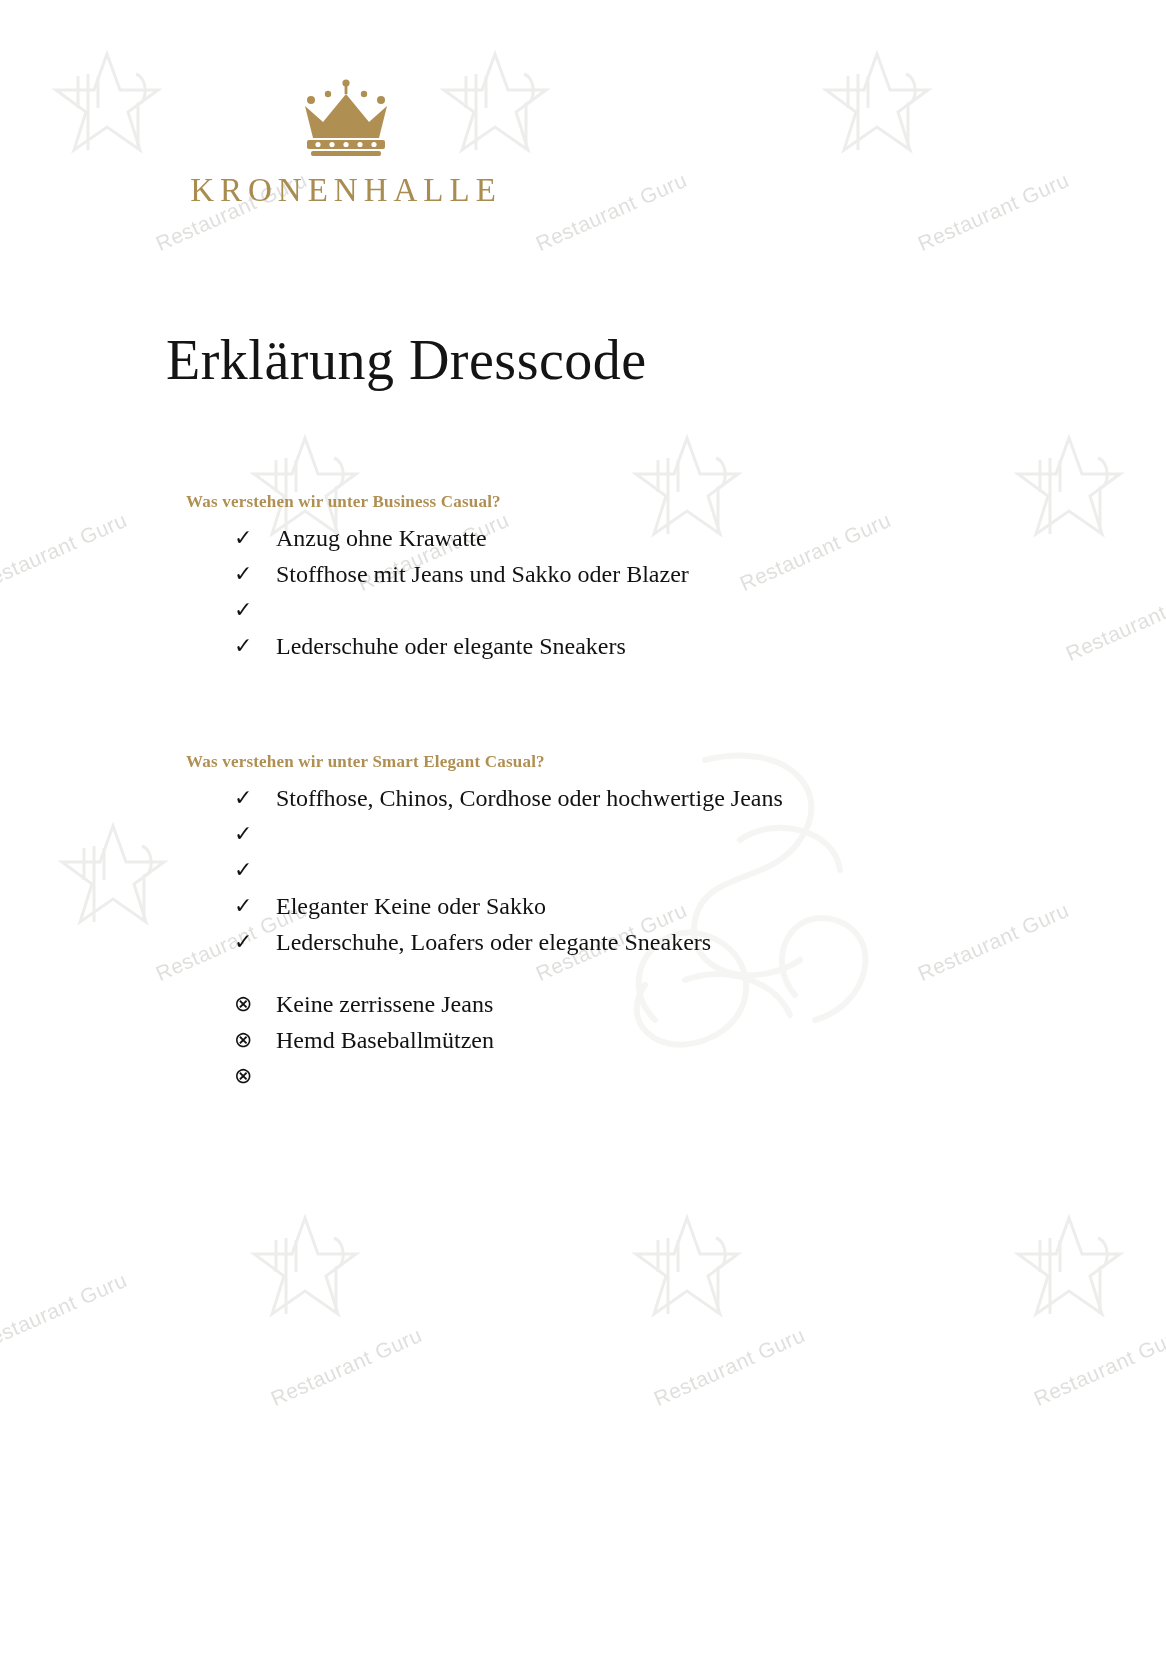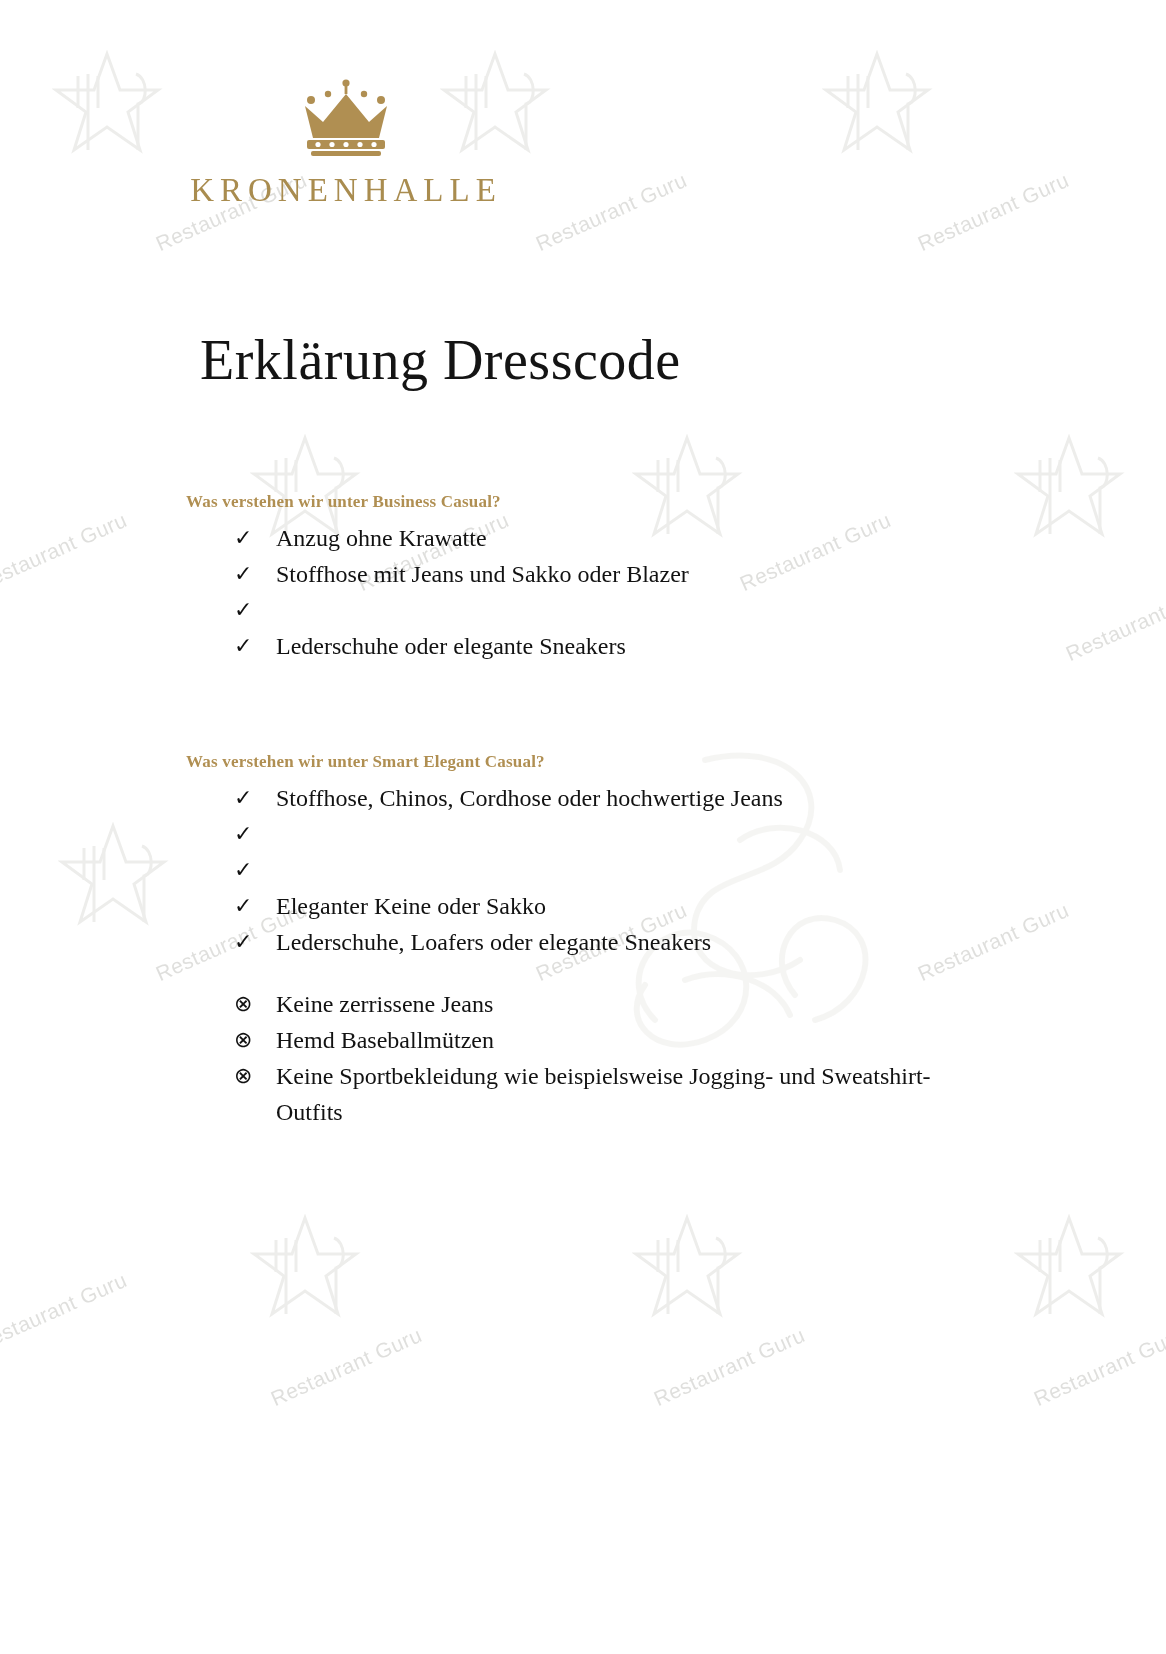--- a/index.html
+++ b/index.html
@@ -71,21 +71,21 @@
   .brand-name {
     font-family: "Liberation Serif", serif;
     font-size: 33px;
     letter-spacing: 6px;
     color: #a98c4f;
     font-weight: 400;
   }
 
   .doc-title {
     position: absolute;
-    left: 200px;
+    left: 166px;
     top: 290px;
     font-size: 56px;
     font-weight: 400;
     color: #141414;
     letter-spacing: 0.5px;
   }
 
   .section {
     position: absolute;
     left: 186px;
@@ -310,18 +310,17 @@
       <li>
         <span class="marker">⊗</span>
         <span class="item-text">Keine zerrissene Jeans</span>
       </li>
       <li>
         <span class="marker">⊗</span>
         <span class="item-text">Hemd Baseballmützen</span>
       </li>
       <li>
         <span class="marker">⊗</span>
-        <span class="item-text">Keine Sportbekleidung wie beispielsweise Jogging- und Sweatshirt-Outfits</span>
       </li>
     </ul>
   </div>
 
 </div>
 
 </body></html>

